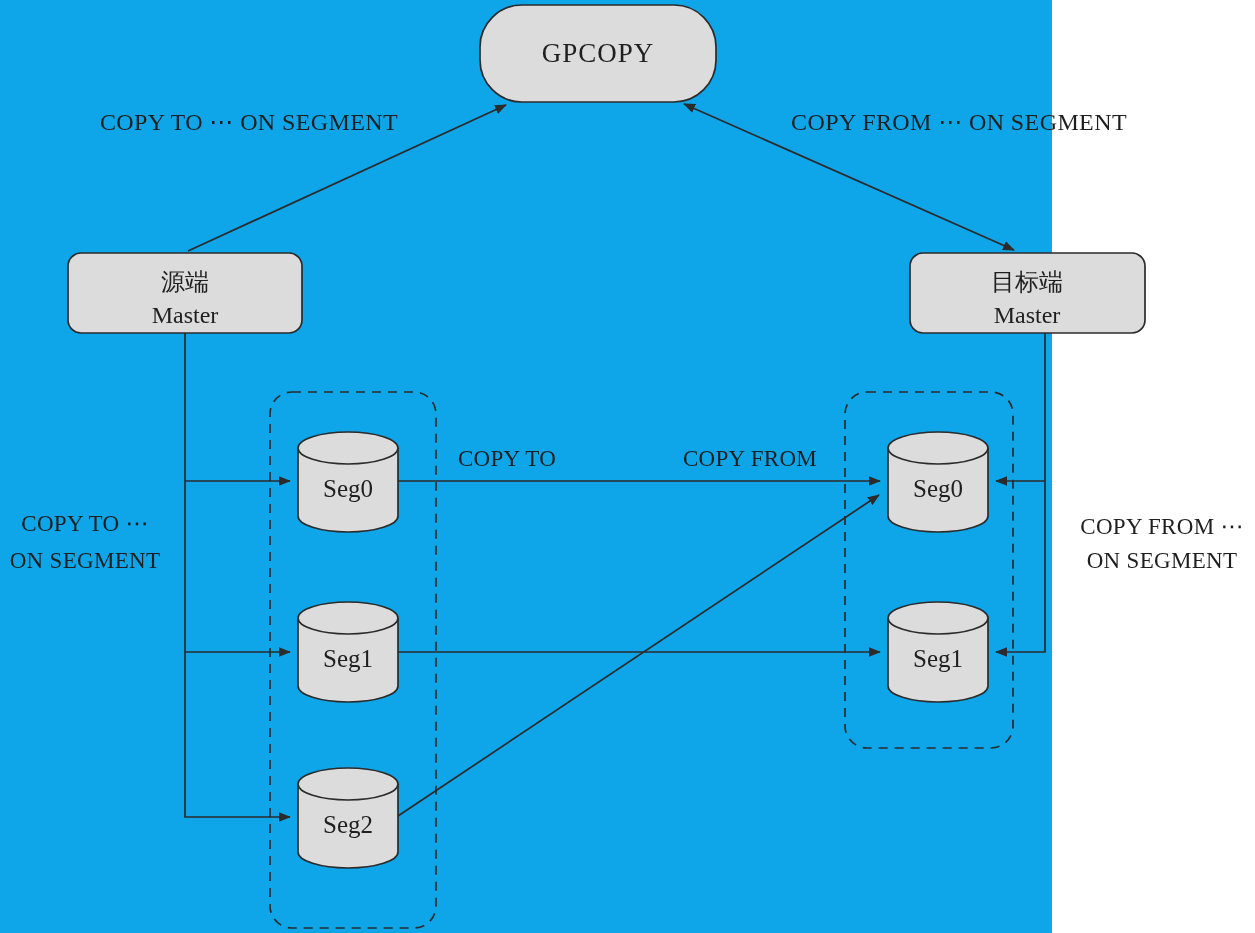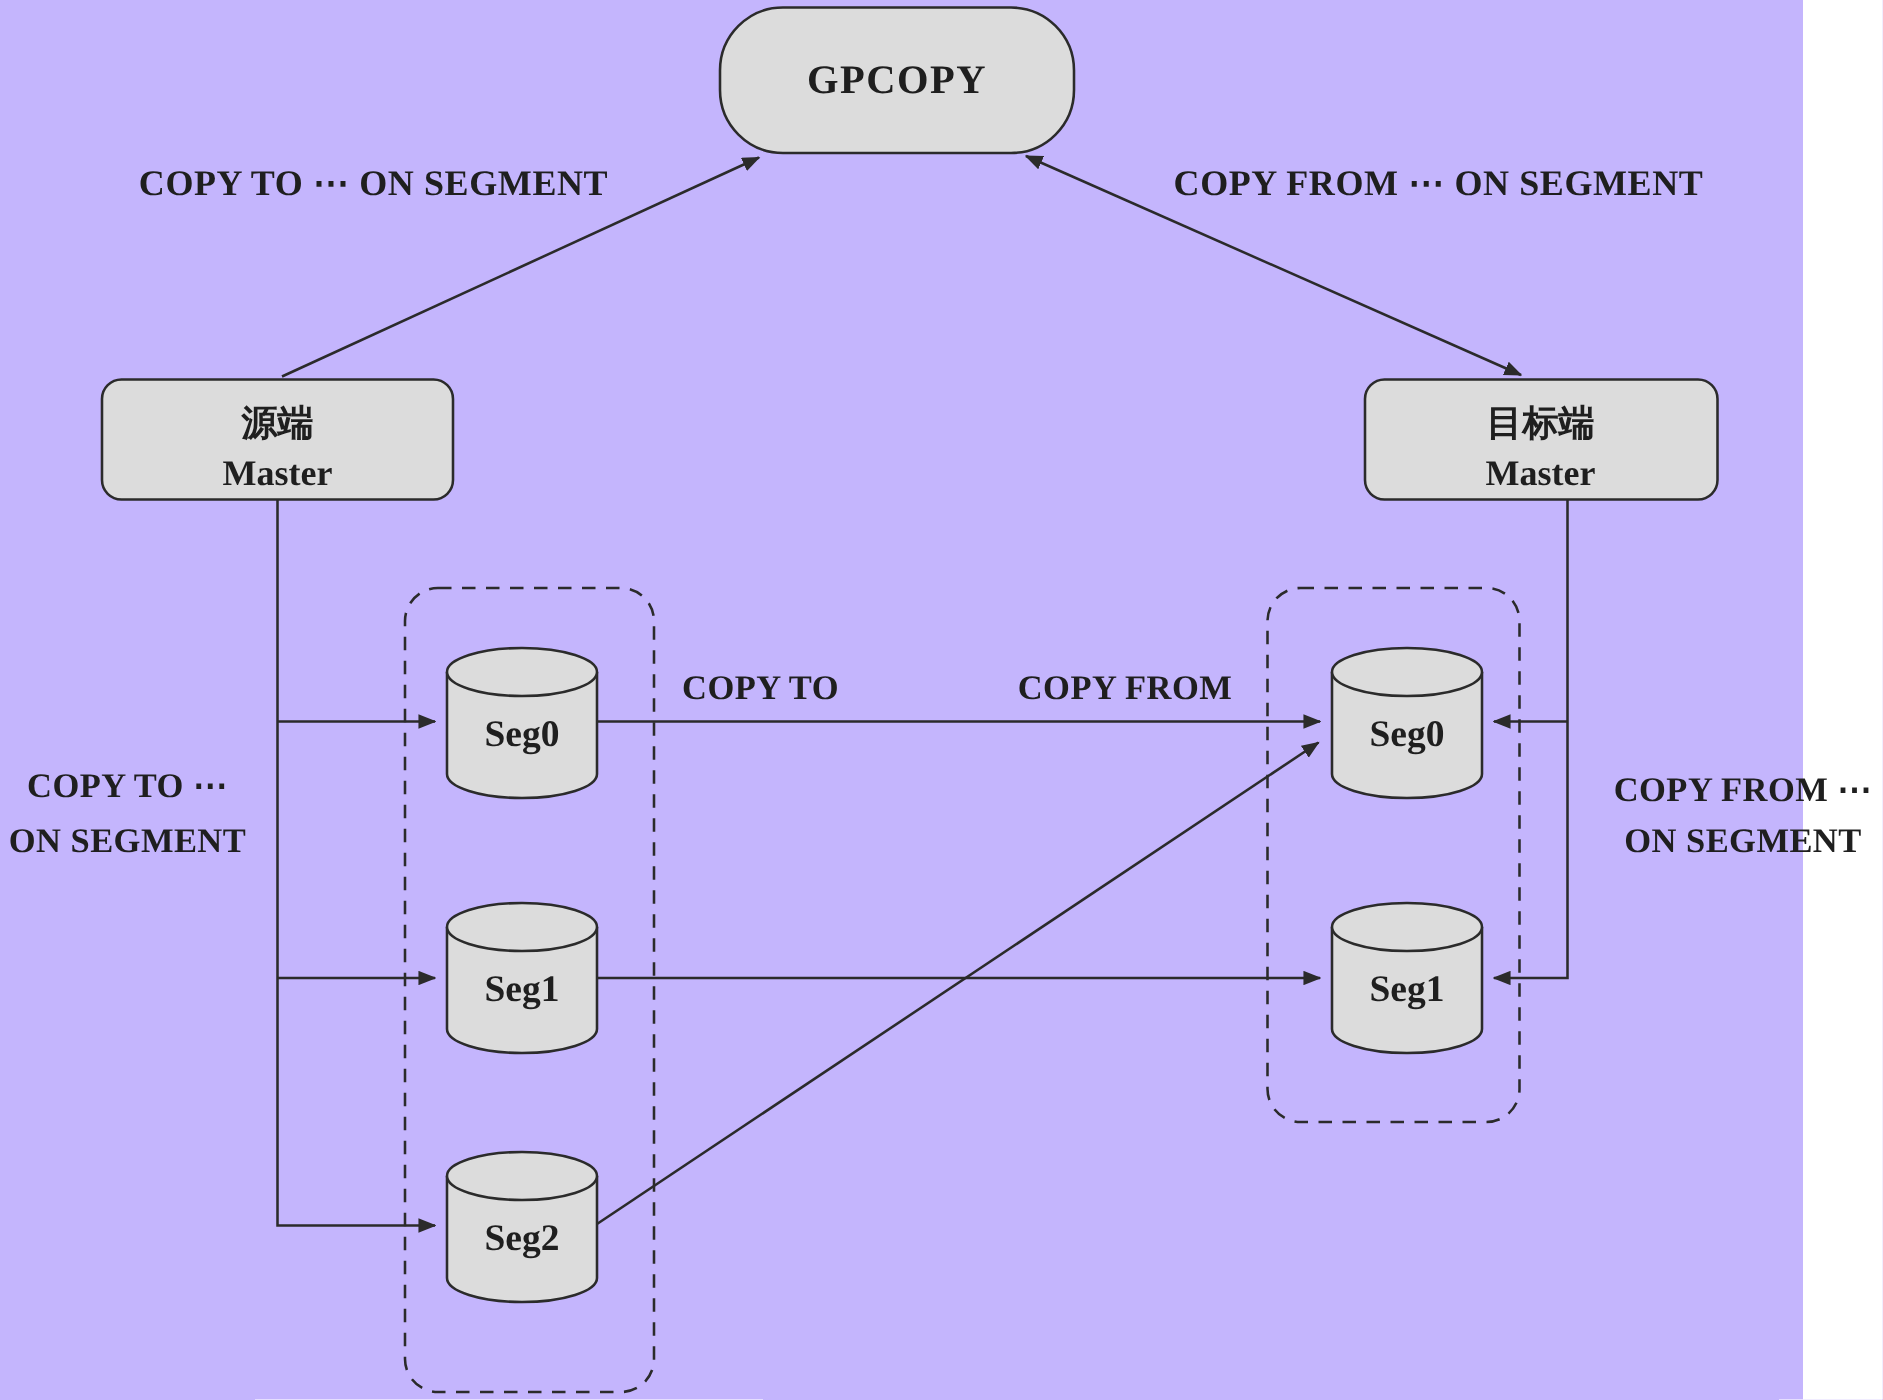--- a/index.html
+++ b/index.html
@@ -6,24 +6,23 @@
     margin: 0;
     padding: 0;
     background: #ffffff;
     width: 1255px;
     height: 933px;
     overflow: hidden;
     font-family: "Liberation Serif", serif;
   }
   .diagram-wrap {
     position: relative;
-    width: 1202px;
+    width: 1052px;
     height: 933px;
-    background: #c4b5fd;
-    font-weight: bold;
+    background: #0ea5e9;
   }
   svg { display: block; }
   text {
     font-family: "Liberation Serif", serif;
     fill: #1f1f1f;
   }
   .node-fill  { fill: #dcdcdc; stroke: #2b2b2b; stroke-width: 1.7; }
   .edge       { stroke: #2b2b2b; stroke-width: 1.7; fill: none; }
   .dashed-box { stroke: #2b2b2b; stroke-width: 1.7; fill: none; stroke-dasharray: 9 7; }
   .lbl        { font-size: 24px; letter-spacing: 0.4px; }

